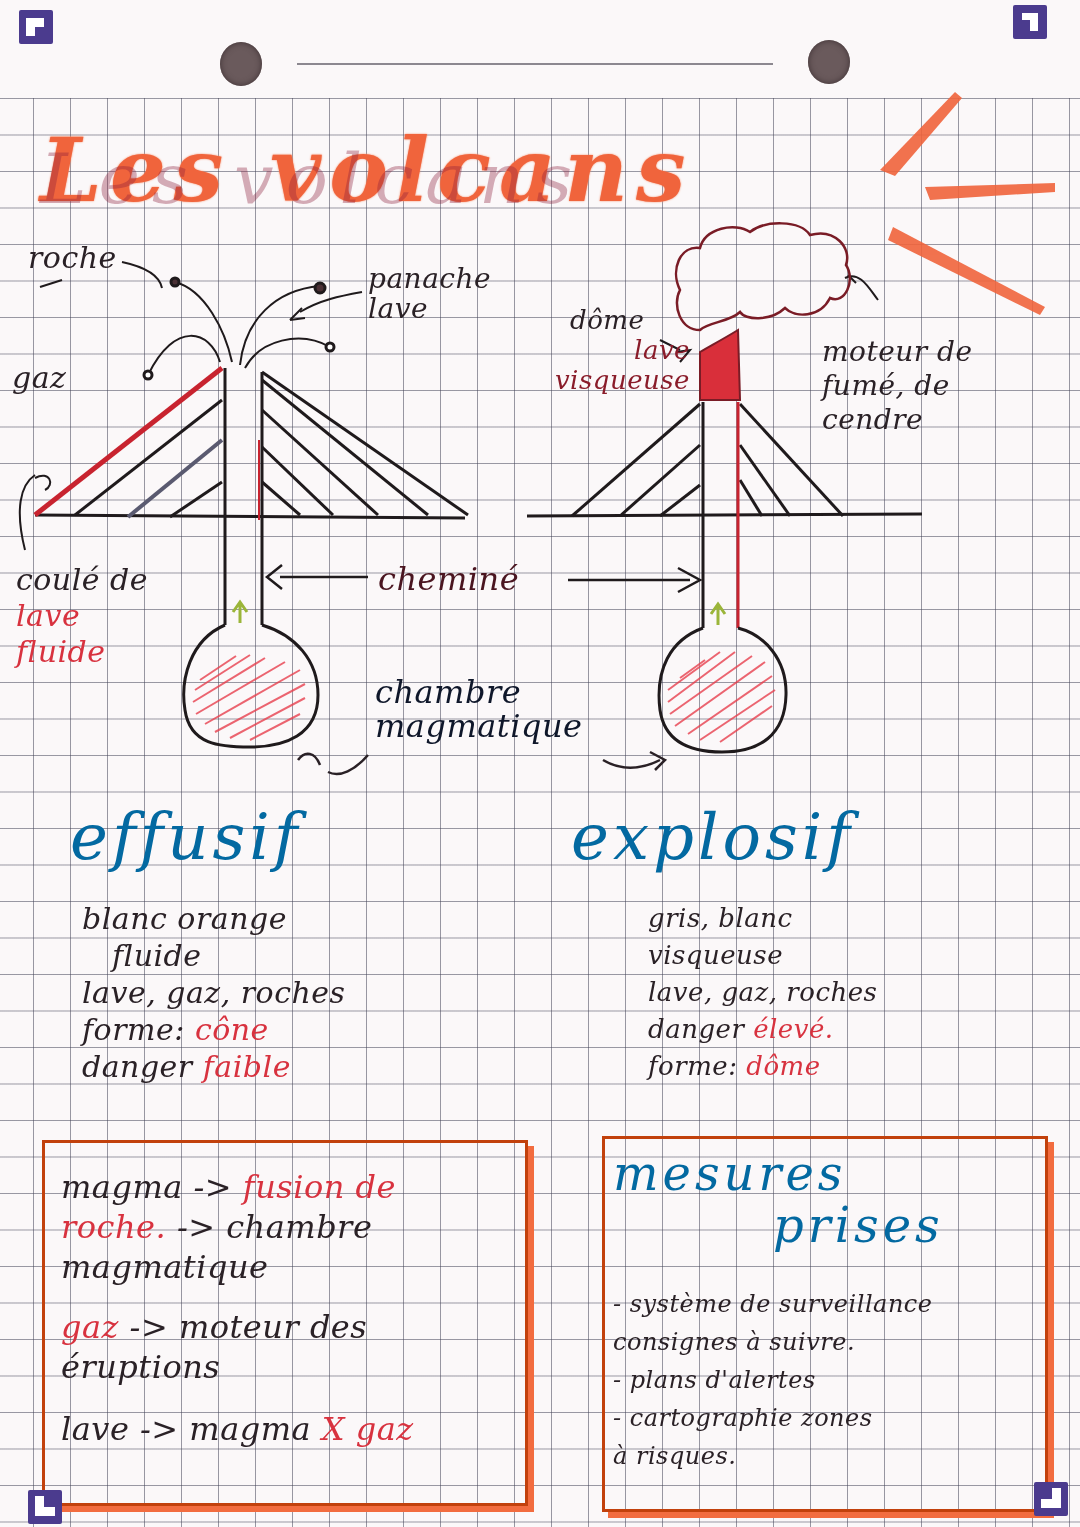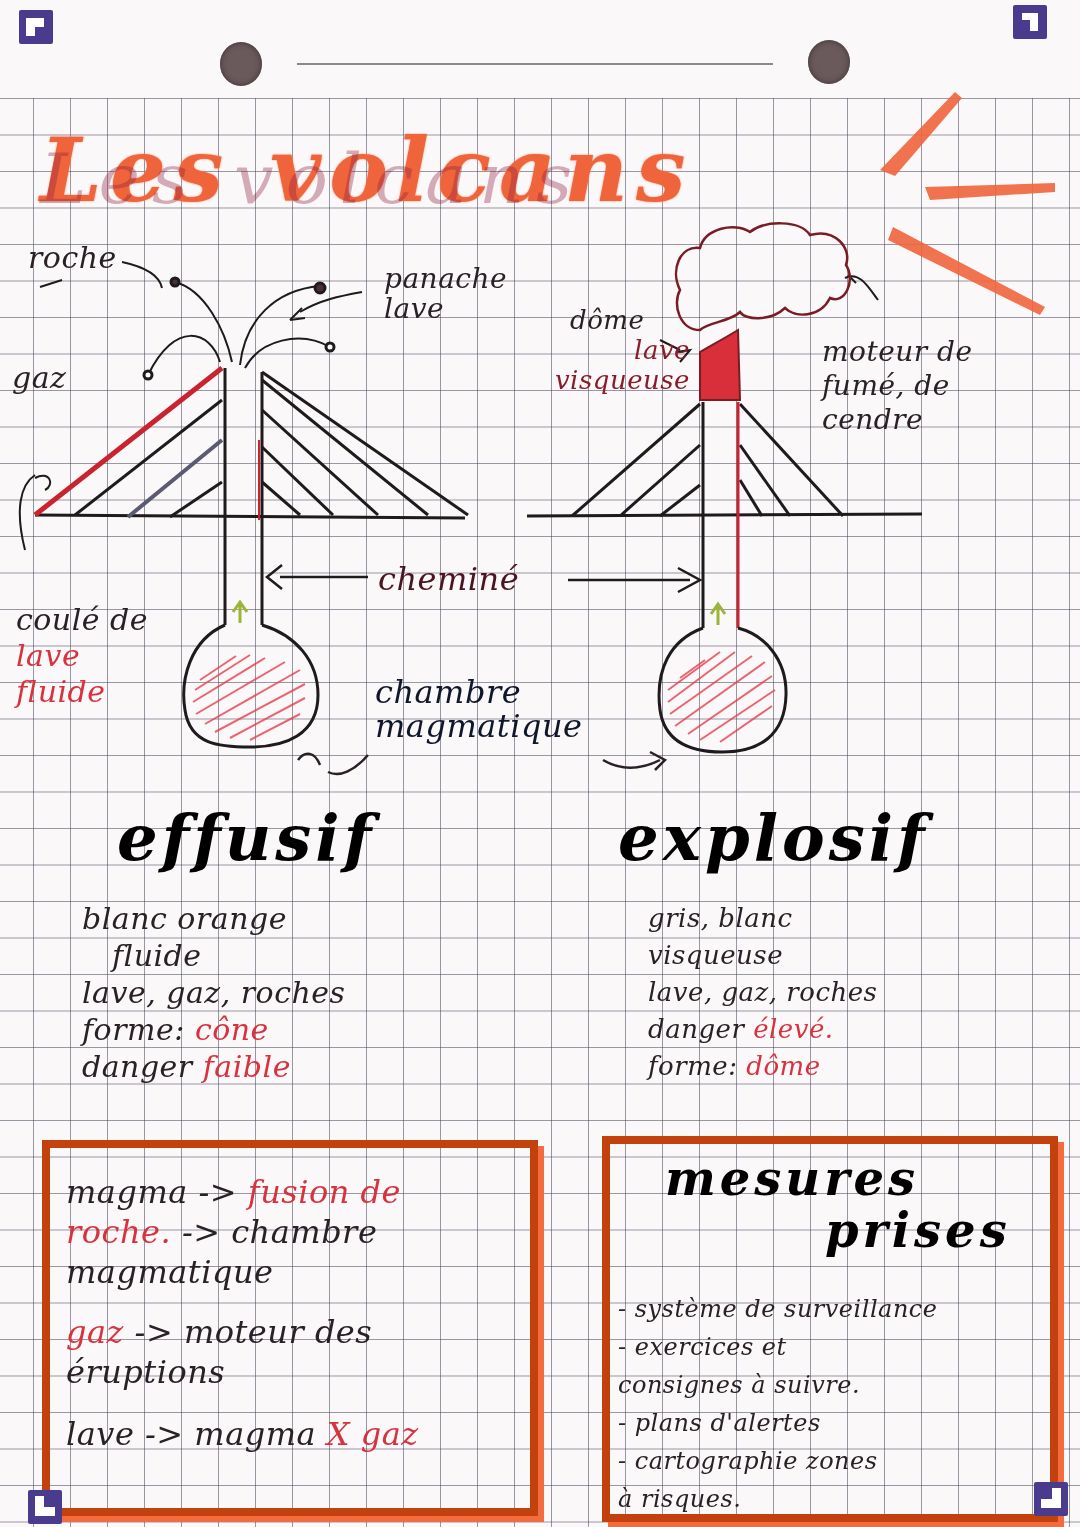--- a/index.html
+++ b/index.html
@@ -14,23 +14,23 @@
   .hole{position:absolute;width:42px;height:44px;border-radius:50%;background:#6a5a5c;box-shadow:inset 0 0 6px #3d3033;}
   .header-line{position:absolute;left:297px;top:63px;width:476px;height:2px;background:#8c8890;}
   .corner{position:absolute;width:34px;height:34px;background:#4b3b8e;border-radius:2px;}
   .corner .inner{position:absolute;background:#fff;}
   .hand{position:absolute;white-space:nowrap;font-family:"DejaVu Serif", serif;font-style:italic;color:#2a2126;letter-spacing:0.5px;}
   .red{color:#d8323f;}
   .title{position:absolute;left:40px;top:118px;font-family:"DejaVu Serif", serif;font-style:italic;font-weight:bold;
     font-size:88px;color:#f0643c;letter-spacing:8px;text-shadow:0 0 2px #f5835d;}
   .title-ink{position:absolute;left:40px;top:138px;font-family:"DejaVu Serif", serif;font-style:italic;
     font-size:70px;color:#8a1c3a;letter-spacing:12px;opacity:0.35;}
-  .heading{position:absolute;font-family:"DejaVu Serif", serif;font-style:italic;font-weight:bold;color:#000000;
-    font-size:64px;letter-spacing:4px;padding-left:47px;}
-  .box{position:absolute;border:8px solid #c2410c;box-shadow:6px 6px 0 #f26c3f;}
+  .heading{position:absolute;font-family:"DejaVu Serif", serif;font-style:italic;font-weight:normal;color:#0369a1;
+    font-size:64px;letter-spacing:4px;}
+  .box{position:absolute;border:3px solid #c2410c;box-shadow:6px 6px 0 #f26c3f;}
   svg{position:absolute;left:0;top:0;}
 </style>
 </head>
 <body>
 
 <div class="paper"></div>
 <div class="grid"></div>
 
 <div class="corner" style="left:19px;top:10px;">
   <div class="inner" style="left:7px;top:8px;width:18px;height:18px;"></div>
@@ -151,25 +151,25 @@
   <g stroke="#2a2126" stroke-width="2.5" fill="none">
     <path d="M298 760 C305 750 315 752 320 765"></path>
     <path d="M328 772 C340 778 355 770 368 755"></path>
     <path d="M603 760 C620 770 640 770 660 760"></path>
     <path d="M650 752 L665 760 L655 770"></path>
   </g>
 </svg>
 
 <div class="hand" style="left:28px;top:240px;font-size:30px;">roche</div>
 <div class="hand" style="left:12px;top:360px;font-size:30px;">gaz</div>
-<div class="hand" style="left:368px;top:264px;font-size:28px;line-height:30px;margin-left:16px;">
+<div class="hand" style="left:368px;top:264px;font-size:28px;line-height:30px;">
   <div>panache</div>
   <div>lave</div>
 </div>
-<div class="hand" style="left:16px;top:562px;font-size:30px;line-height:36px;margin-top:40px;">
+<div class="hand" style="left:16px;top:562px;font-size:30px;line-height:36px;">
   <div>coulé de</div>
   <div class="red">lave</div>
   <div class="red">fluide</div>
 </div>
 
 <div class="hand" style="left:570px;top:305px;font-size:26px;">dôme</div>
 <div class="hand red" style="left:530px;top:335px;font-size:26px;line-height:30px;color:#8a1c2a;text-align:right;width:160px;">
   <div>lave</div>
   <div>visqueuse</div>
 </div>
@@ -216,21 +216,20 @@
   </div>
 </div>
 
 <div class="box" style="left:602px;top:1136px;width:440px;height:370px;">
   <div class="heading" style="left:8px;top:8px;font-size:48px;line-height:52px;">
     <div>mesures</div>
     <div style="padding-left:160px;">prises</div>
   </div>
   <div class="hand" style="left:8px;top:146px;font-size:24px;line-height:38px;">
     <div>- système de surveillance</div>
-    <div>- exercices et</div>
     <div>consignes à suivre.</div>
     <div>- plans d'alertes</div>
     <div>- cartographie zones</div>
     <div>à risques.</div>
   </div>
 </div>
 
 <div class="corner" style="left:28px;top:1490px;">
   <div class="inner" style="left:7px;top:6px;width:9px;height:20px;"></div>
   <div class="inner" style="left:7px;top:17px;width:20px;height:9px;"></div>

